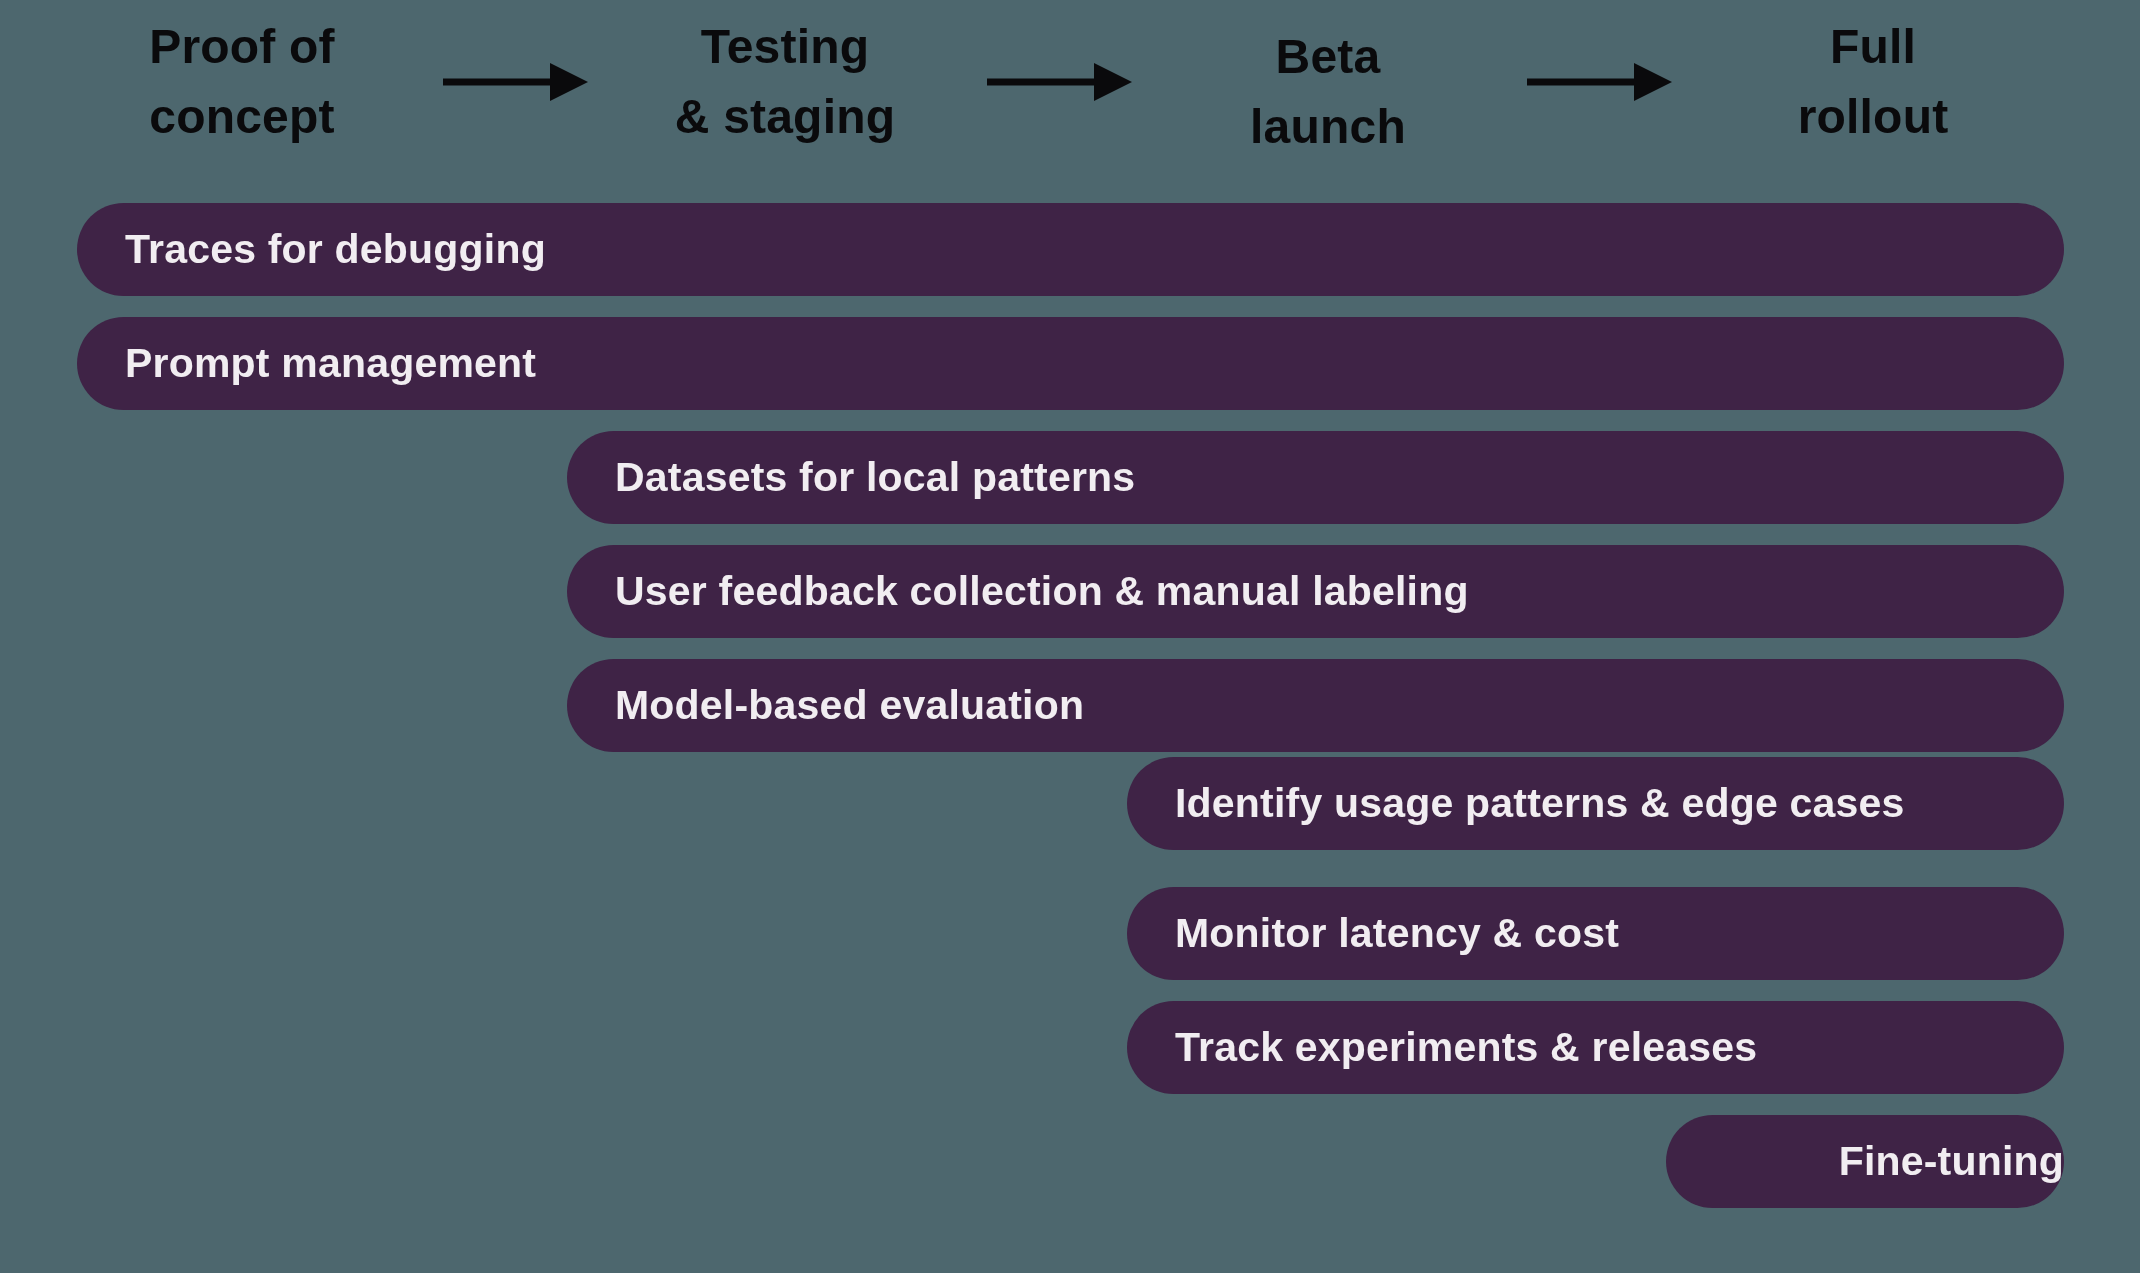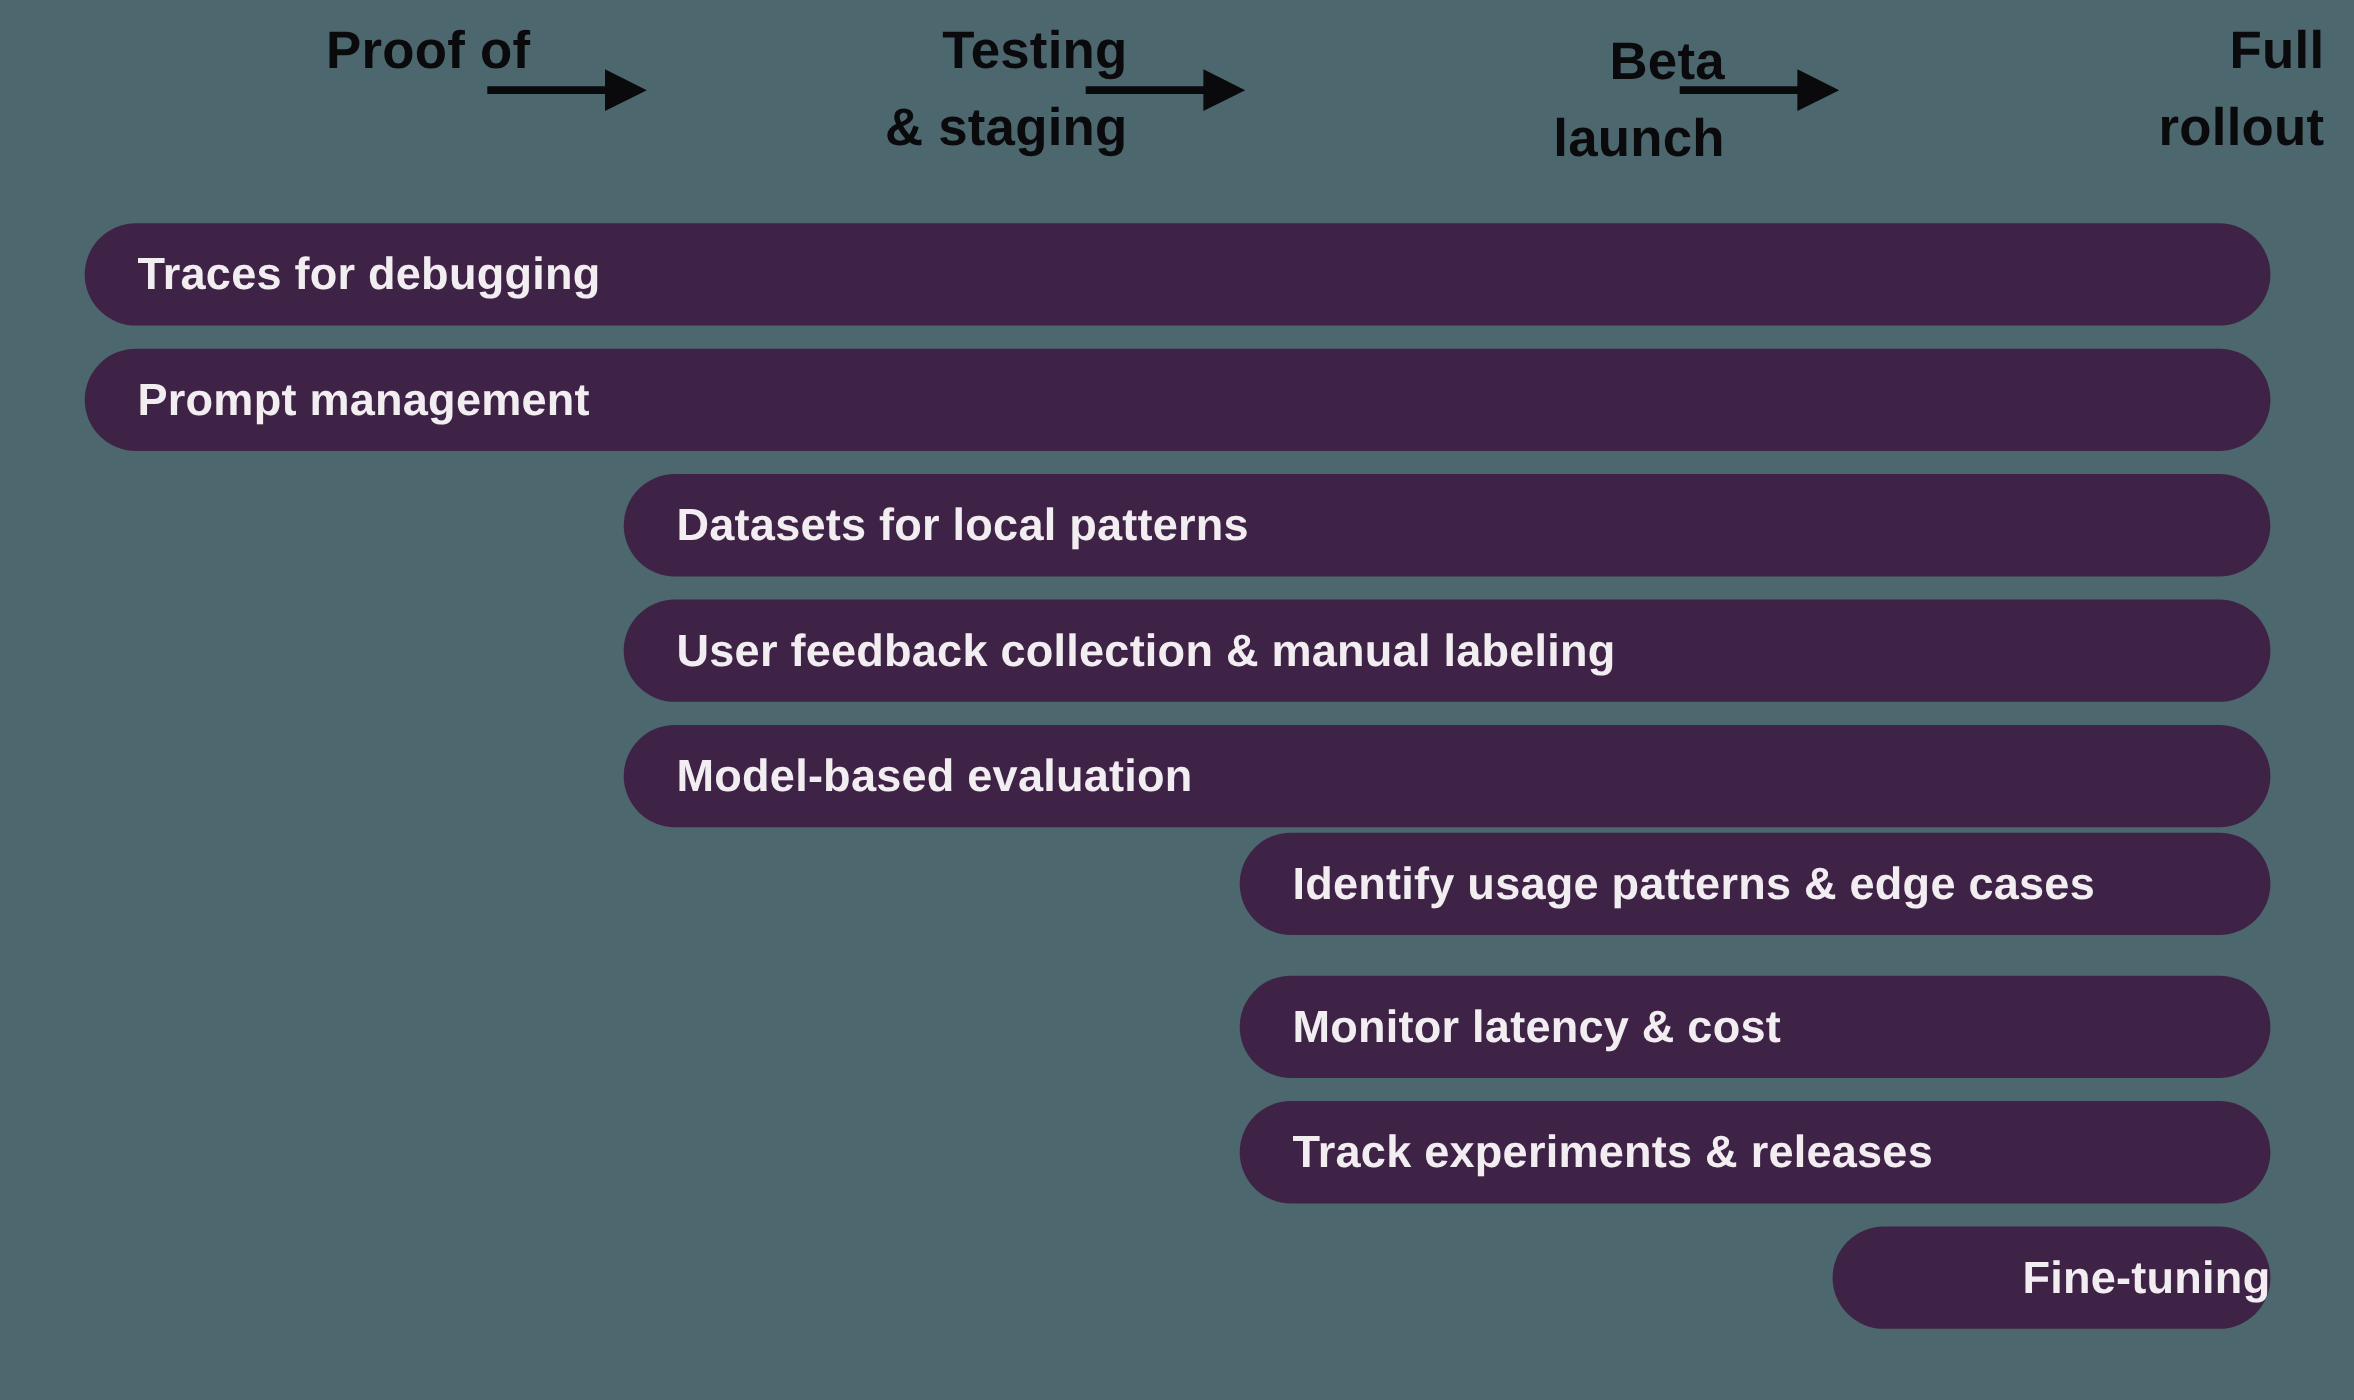--- a/index.html
+++ b/index.html
@@ -23,21 +23,21 @@
     position: absolute;
     top: 12px;
     width: 480px;
     text-align: center;
     color: var(--heading, #0A0A0C);
     font-size: 48px;
     font-weight: bold;
     line-height: 70px;
     letter-spacing: 0.2px;
   }
-  .phase span { display: block; text-align: right; }
+  .phase span { display: block; }
   .phase-1 { left: 2px; }
   .phase-2 { left: 545px; }
   .phase-3 { left: 1088px; margin-top: 10px; }
   .phase-4 { left: 1633px; }
   .arrow {
     position: absolute;
     top: 60px;
     width: 150px;
     height: 44px;
     color: var(--heading, #0A0A0C);
@@ -71,20 +71,21 @@
   .col-4 { left: 1666px; width: 398px;  }
 </style>
 </head>
 <body style="--bg: #4D676E; --bar: #3F2346; --bar-text: #F1EDF1; --heading: #0A0A0C;">
 
 <div class="stage">
 
   <div>
     <div class="phase phase-1">
       <span>Proof of</span>
+      <span>concept</span>
     </div>
     <svg class="arrow arrow-1" viewBox="0 0 150 44">
       <line x1="3" y1="22" x2="114" y2="22" stroke="currentColor" stroke-width="7"></line>
       <polygon points="110,3 148,22 110,41" fill="currentColor"></polygon>
     </svg>
     <div class="phase phase-2">
       <span>Testing</span>
       <span>&amp; staging</span>
     </div>
     <svg class="arrow arrow-2" viewBox="0 0 150 44">

